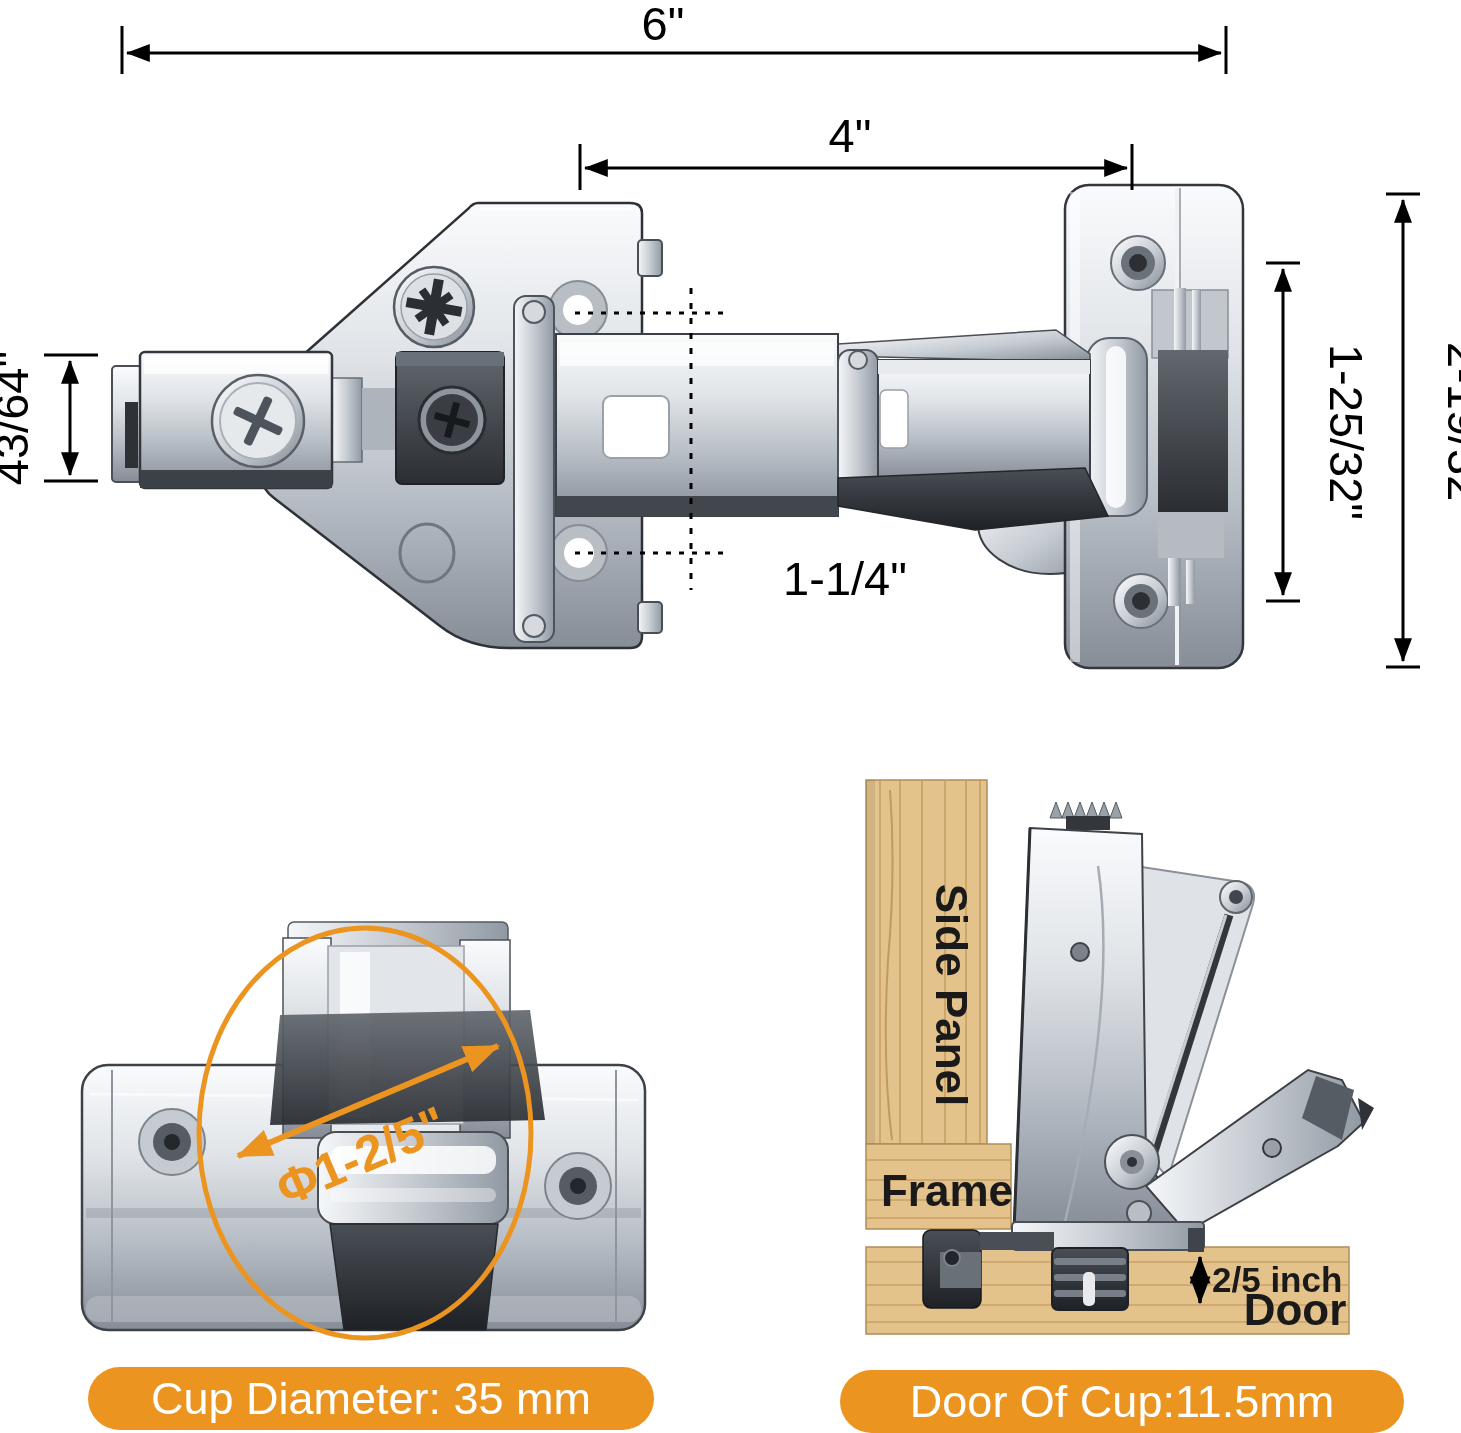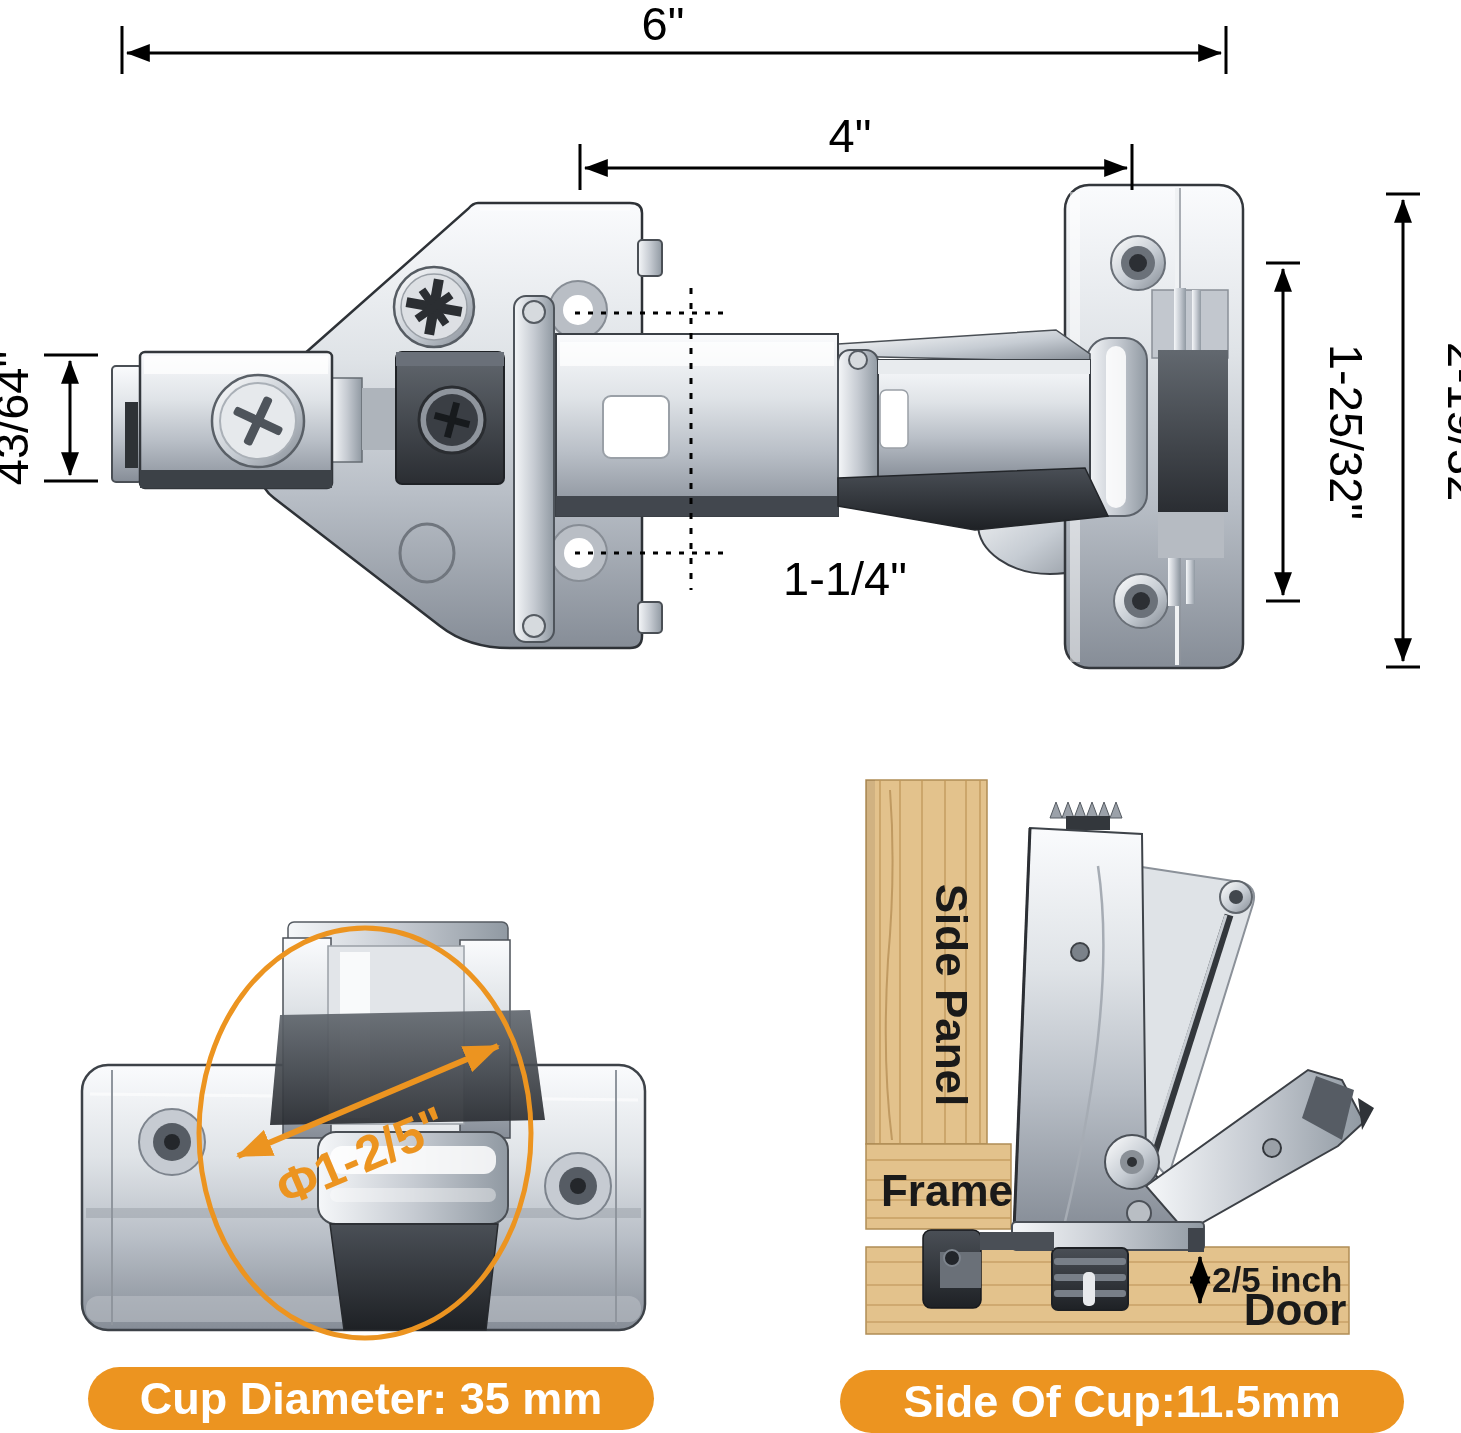--- a/index.html
+++ b/index.html
@@ -6,21 +6,21 @@
   #stage{position:relative;width:1461px;height:1433px;background:#ffffff;overflow:hidden;
          font-family:"Liberation Sans", sans-serif;}
   svg{position:absolute;left:0;top:0;font-family:"Liberation Sans", sans-serif;}
   text{fill:#000000;}
   .dim-text{font-size:47px;fill:#000;}
   .wood-label{font-size:44px;font-weight:bold;fill:#1a1a1a;}
   .small-label{font-size:35px;font-weight:bold;fill:#1a1a1a;}
   .phi-label{font-size:50px;font-weight:bold;fill:#EC9420;}
   .badge{position:absolute;height:63px;border-radius:32px;background:#EC9420;
          display:flex;align-items:center;justify-content:center;
-         color:#ffffff;font-size:45px;font-weight:bold;white-space:nowrap;}
+         color:#ffffff;font-size:45px;font-weight:normal;white-space:nowrap;}
   #badge-left{left:88px;top:1367px;width:566px;}
   #badge-right{left:840px;top:1370px;width:564px;}
 </style>
 </head>
 <body>
 
 <div id="stage">
 <svg width="1461" height="1433" viewBox="0 0 1461 1433">
   <defs>
     <linearGradient id="gMetV" x1="0" y1="0" x2="0" y2="1">
@@ -303,14 +303,14 @@
     <text class="wood-label" x="947" y="1206" text-anchor="middle">Frame</text>
     <text class="wood-label" x="1295" y="1325" text-anchor="middle">Door</text>
     <g>
       <line x1="1200" y1="1257" x2="1200" y2="1303" stroke="#000" stroke-width="3.5" marker-start="url(#mBs)" marker-end="url(#mBe)"></line>
       <text class="small-label" x="1212" y="1292" text-anchor="start">2/5 inch</text>
     </g>
   </g>
 </svg>
 
 <div id="badge-left" class="badge">Cup Diameter: 35 mm</div>
-<div id="badge-right" class="badge">Side Of Cup:11.5mm</div>
+<div id="badge-right" class="badge">Door Of Cup:11.5mm</div>
 </div>
 
 </body></html>

